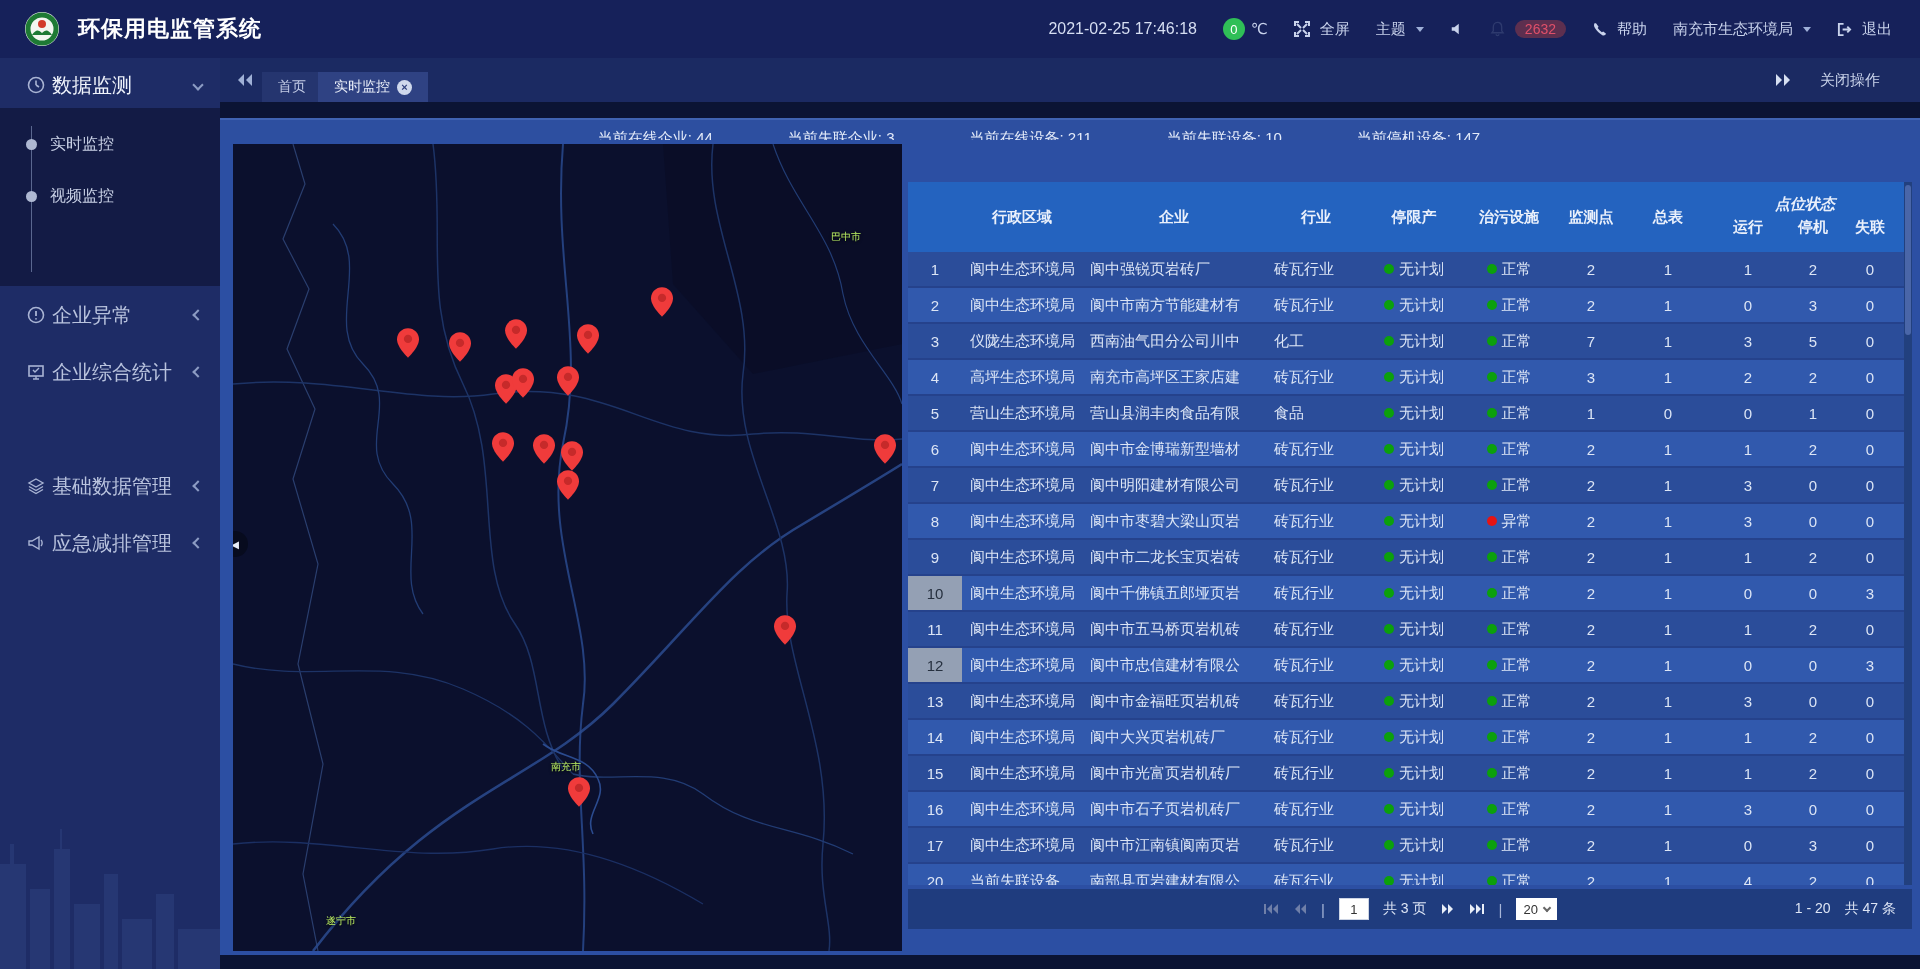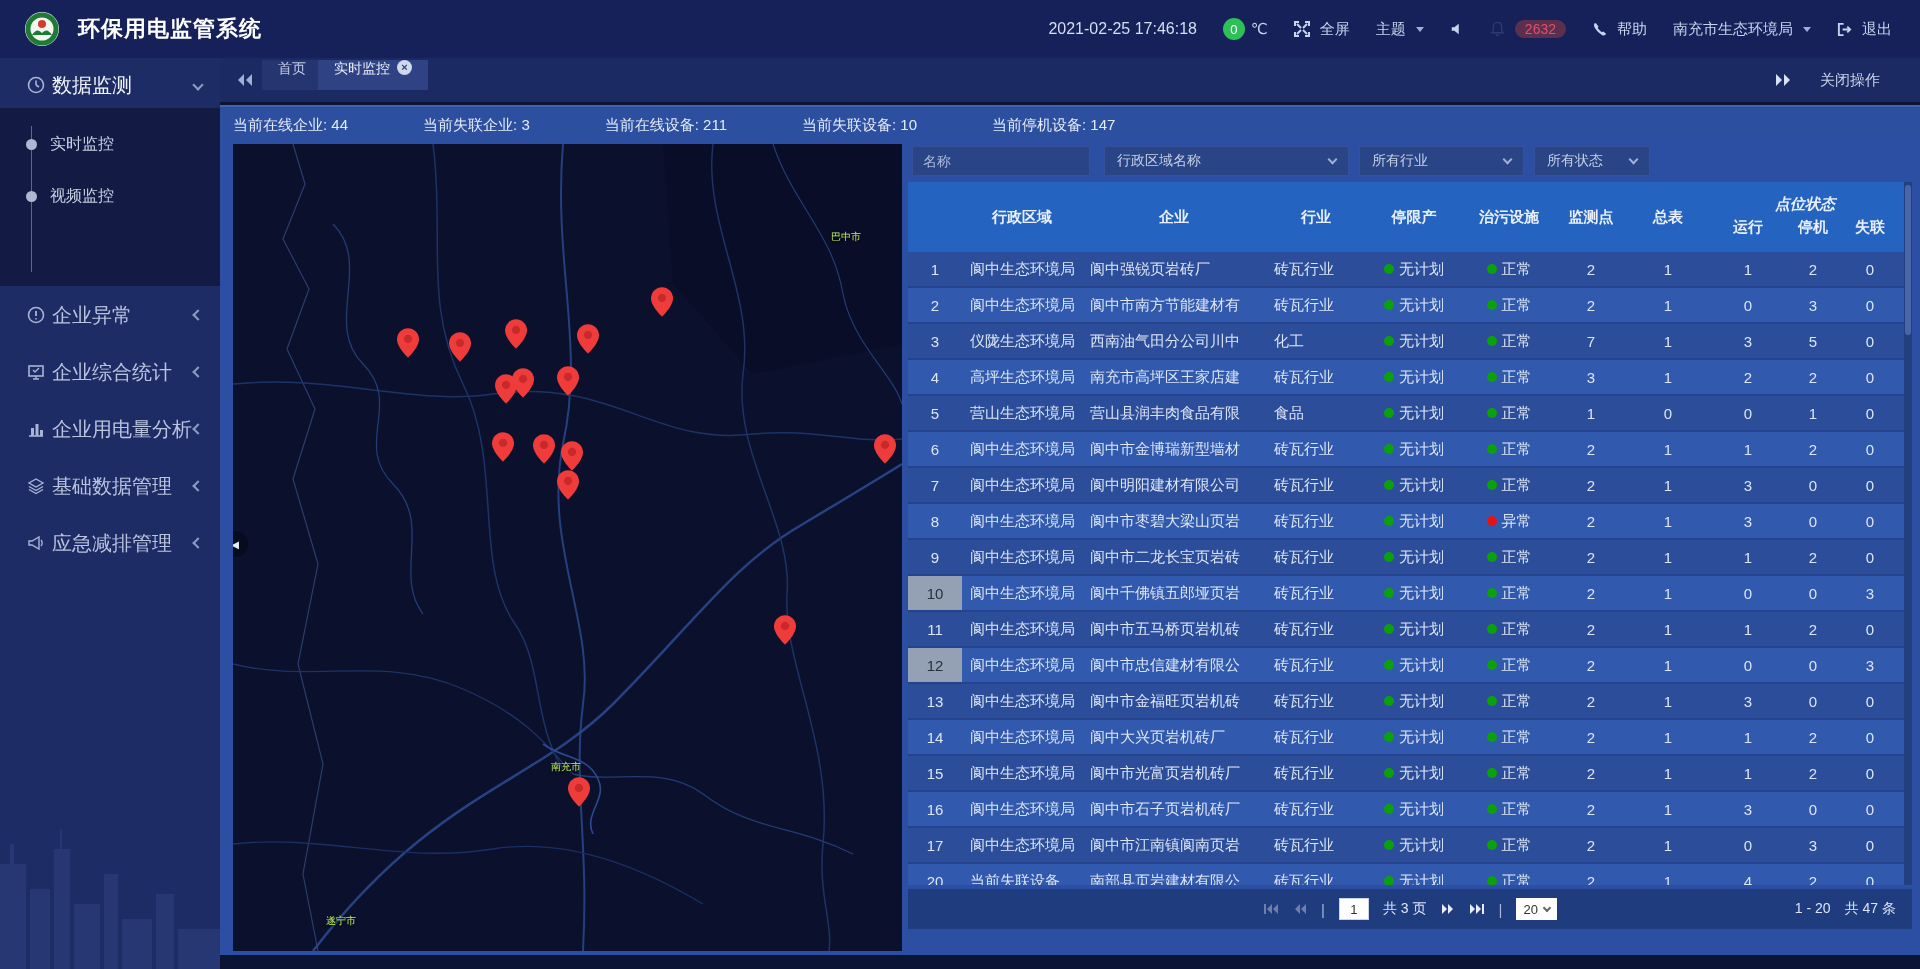--- a/index.html
+++ b/index.html
@@ -34,32 +34,32 @@
   .submenu { position:absolute; left:0; top:50px; width:220px; height:178px; background:#131B45; }
   .submenu .vline { position:absolute; left:31px; top:18px; bottom:14px; width:1px; background:#5A678F; }
   .sub-item { position:absolute; left:0; width:220px; height:34px; display:flex; align-items:center; cursor:pointer; }
   .sub-item .dotpt { position:absolute; left:26px; width:11px; height:11px; border-radius:50%; background:#AEB8D2; }
   .sub-item .sub-label { position:absolute; left:50px; font-size:16px; color:#C9D1E6; }
   .skyline { position:absolute; left:0; bottom:0; opacity:.5; }
 
   
   .tabbar { position:absolute; left:220px; top:58px; width:1700px; height:44px; background:#1B2A62; }
   .tab-collapse { position:absolute; left:16px; top:14px; cursor:pointer; }
-  .tab { position:absolute; top:2px; height:30px; padding:0 16px; display:flex; align-items:flex-start; gap:7px;
+  .tab { position:absolute; top:14px; height:30px; padding:0 16px; display:flex; align-items:center; gap:7px;
          font-size:14px; color:#C3CCE6; cursor:pointer; }
   .tab.t1 { left:42px; background:#25356F; }
   .tab.t2 { left:98px; background:#2F4283; color:#E8EDF8; }
   .tab-close { width:15px; height:15px; border-radius:50%; background:#CFD8EC; color:#2E3F7D; font-size:11px; line-height:15px;
                text-align:center; font-weight:bold; }
   .tab-right { position:absolute; right:0; top:0; height:44px; display:flex; align-items:center; gap:28px; padding-right:40px; }
   .close-ops { font-size:15px; color:#C9D3EA; cursor:pointer; }
 
   
-  .statsbar { position:absolute; left:220px; top:105px; width:1700px; height:38px; background:#2D4FA0;
-              border-top:2px solid #3F63B2; display:flex; align-items:center; padding-left:13px; }
+  .statsbar { position:absolute; left:220px; top:118px; width:1700px; height:38px; background:#2D4FA0;
+              border-top:2px solid #3F63B2; display:flex; align-items:center; padding-left:13px;justify-content:center; }
   .stat { margin-right:75px; font-size:15px; color:#E4EBF9; }
 
   
   .content { position:absolute; left:220px; top:140px; width:1700px; height:815px; background:#2C4FA3; }
 
   
   .map { position:absolute; left:13px; top:4px; width:669px; height:807px; background:#0B102D; overflow:hidden; }
   .map svg.roads { position:absolute; left:0; top:0; }
   .city { position:absolute; font-size:10px; color:#bef264; text-shadow:0 1px 3px #000; }
   .city.c0 { left:598px; top:86px; }
@@ -208,30 +208,20 @@
       </svg>
       <span class="mg-label">企业综合统计</span>
       <span class="chev left"></span>
     </div>
     <div class="menu-group" style="top:234px;">
       <svg class="mg-icon" viewBox="0 0 18 18">
         <circle cx="9" cy="9" r="7.5" fill="none" stroke="#A9B4D4" stroke-width="1.6"></circle>
         <path d="M9 5 V10 M9 12.2 V13.4" stroke="#A9B4D4" stroke-width="1.8"></path>
       </svg>
       <span class="mg-label">企业异常</span>
-      <span class="chev left"></span>
-    </div>
-    <div class="menu-group" style="top:348px;">
-      <svg class="mg-icon" viewBox="0 0 18 18">
-        <path d="M2 16 H16" stroke="#A9B4D4" stroke-width="1.6"></path>
-        <rect x="4" y="8" width="3" height="8" fill="#A9B4D4"></rect>
-        <rect x="8.5" y="4" width="3" height="12" fill="#A9B4D4"></rect>
-        <rect x="13" y="10" width="3" height="6" fill="#A9B4D4"></rect>
-      </svg>
-      <span class="mg-label">企业用电量分析</span>
       <span class="chev left"></span>
     </div>
     <div class="menu-group" style="top:405px;">
       <svg class="mg-icon" viewBox="0 0 18 18">
         <path d="M9 2 L16 6 L9 10 L2 6 Z" fill="none" stroke="#A9B4D4" stroke-width="1.4"></path>
         <path d="M2 9.5 L9 13.5 L16 9.5 M2 12.5 L9 16.5 L16 12.5" fill="none" stroke="#A9B4D4" stroke-width="1.4"></path>
       </svg>
       <span class="mg-label">基础数据管理</span>
       <span class="chev left"></span>
     </div>
@@ -369,35 +359,20 @@
           <div class="pin" style="left: 335px; top: 633px;"><svg width="22" height="30" viewBox="0 0 24 32">
     <path d="M12 0C5.4 0 0 5.4 0 12c0 9 12 20 12 20s12-11 12-20C24 5.4 18.6 0 12 0z" fill="#F03B3B"></path>
     <circle cx="12" cy="11.5" r="4.5" fill="#C62A2A"></circle>
             </svg></div>
         </div>
       <div class="map-handle">◀</div>
     </div>
 
     <div class="panel">
 
-      <div class="filters">
-        <input class="f-input" type="text" placeholder="名称" style="">
-        <div class="f-select fs-region">
-          <span>行政区域名称</span>
-          <span class="sel-chev"></span>
-        </div>
-        <div class="f-select fs-industry">
-          <span>所有行业</span>
-          <span class="sel-chev"></span>
-        </div>
-        <div class="f-select fs-status">
-          <span>所有状态</span>
-          <span class="sel-chev"></span>
-        </div>
-      </div>
 
       <div class="thead grid-cols">
         <div class="th"></div>
         <div class="th">行政区域</div>
         <div class="th">企业</div>
         <div class="th">行业</div>
         <div class="th">停限产</div>
         <div class="th">治污设施</div>
         <div class="th">监测点</div>
         <div class="th">总表</div>

